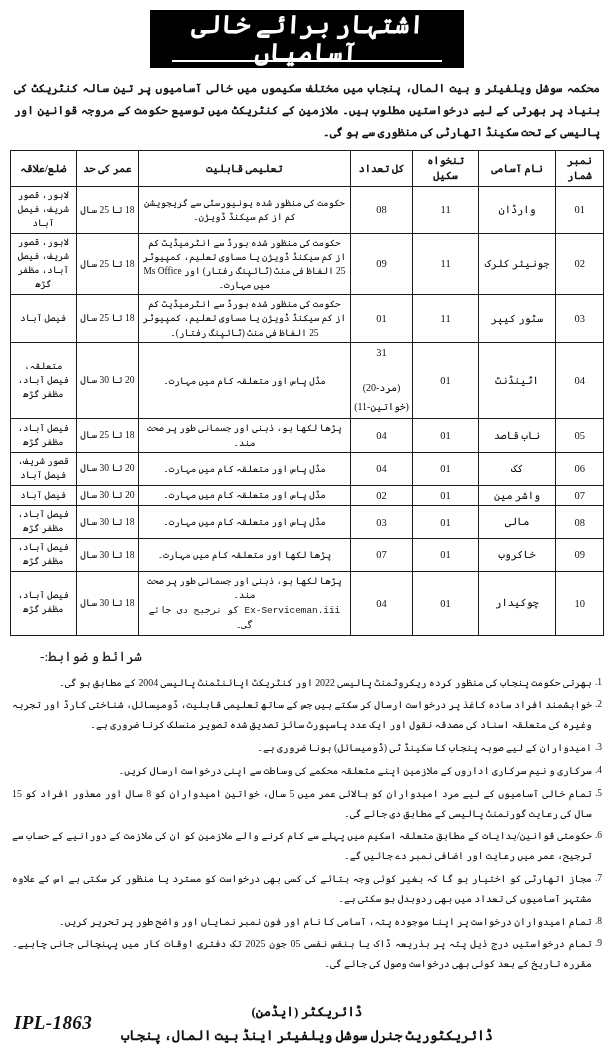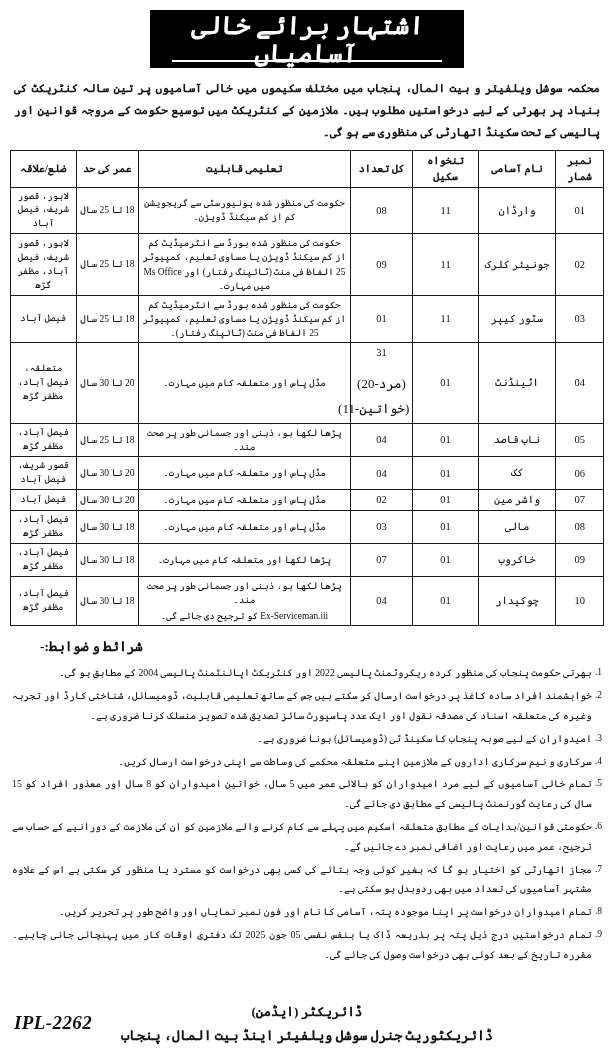--- a/index.html
+++ b/index.html
@@ -112,38 +112,39 @@
   td.num {
     font-family: "Liberation Serif", serif;
     font-size: 10.5px;
   }
   td.post {
     font-size: 10.6px;
   }
   .count-main { display: block; }
   .count-sub {
     display: block;
-    font-size: 13px;
-    margin-top: 11px;
+    font-size: 10px;
+    margin-top: 18px;
     line-height: 1.9;
   }
   .exserv {
     display: block;
     margin-top: 2px;
+    font-family: Liberation Mono, monospace;
   }
 
   
   .terms-wrap {
     margin-top: 10px;
     direction: rtl;
   }
   .terms-heading {
     text-align: left;
     font-size: 13.5px;
-    font-weight: bold;
+    font-weight: normal;
     margin: 2px 2px 8px 30px;
     direction: rtl;
   }
   ol.terms {
     list-style: none;
     margin: 0;
     padding: 0 2px 0 2px;
     direction: rtl;
   }
   ol.terms li {
@@ -388,15 +389,15 @@
       </ol>
   </div>
 
   <div class="spacer"></div>
 
   <div class="sign-block">
     <div class="sign-title">ڈائریکٹر (ایڈمن)</div>
     <div class="sign-org">ڈائریکٹوریٹ جنرل سوشل ویلفیئر اینڈ بیت المال، پنجاب</div>
   </div>
 
-  <div class="ipl-code">IPL-2262</div>
+  <div class="ipl-code">IPL-1863</div>
 
 </div>
 
 </body></html>

